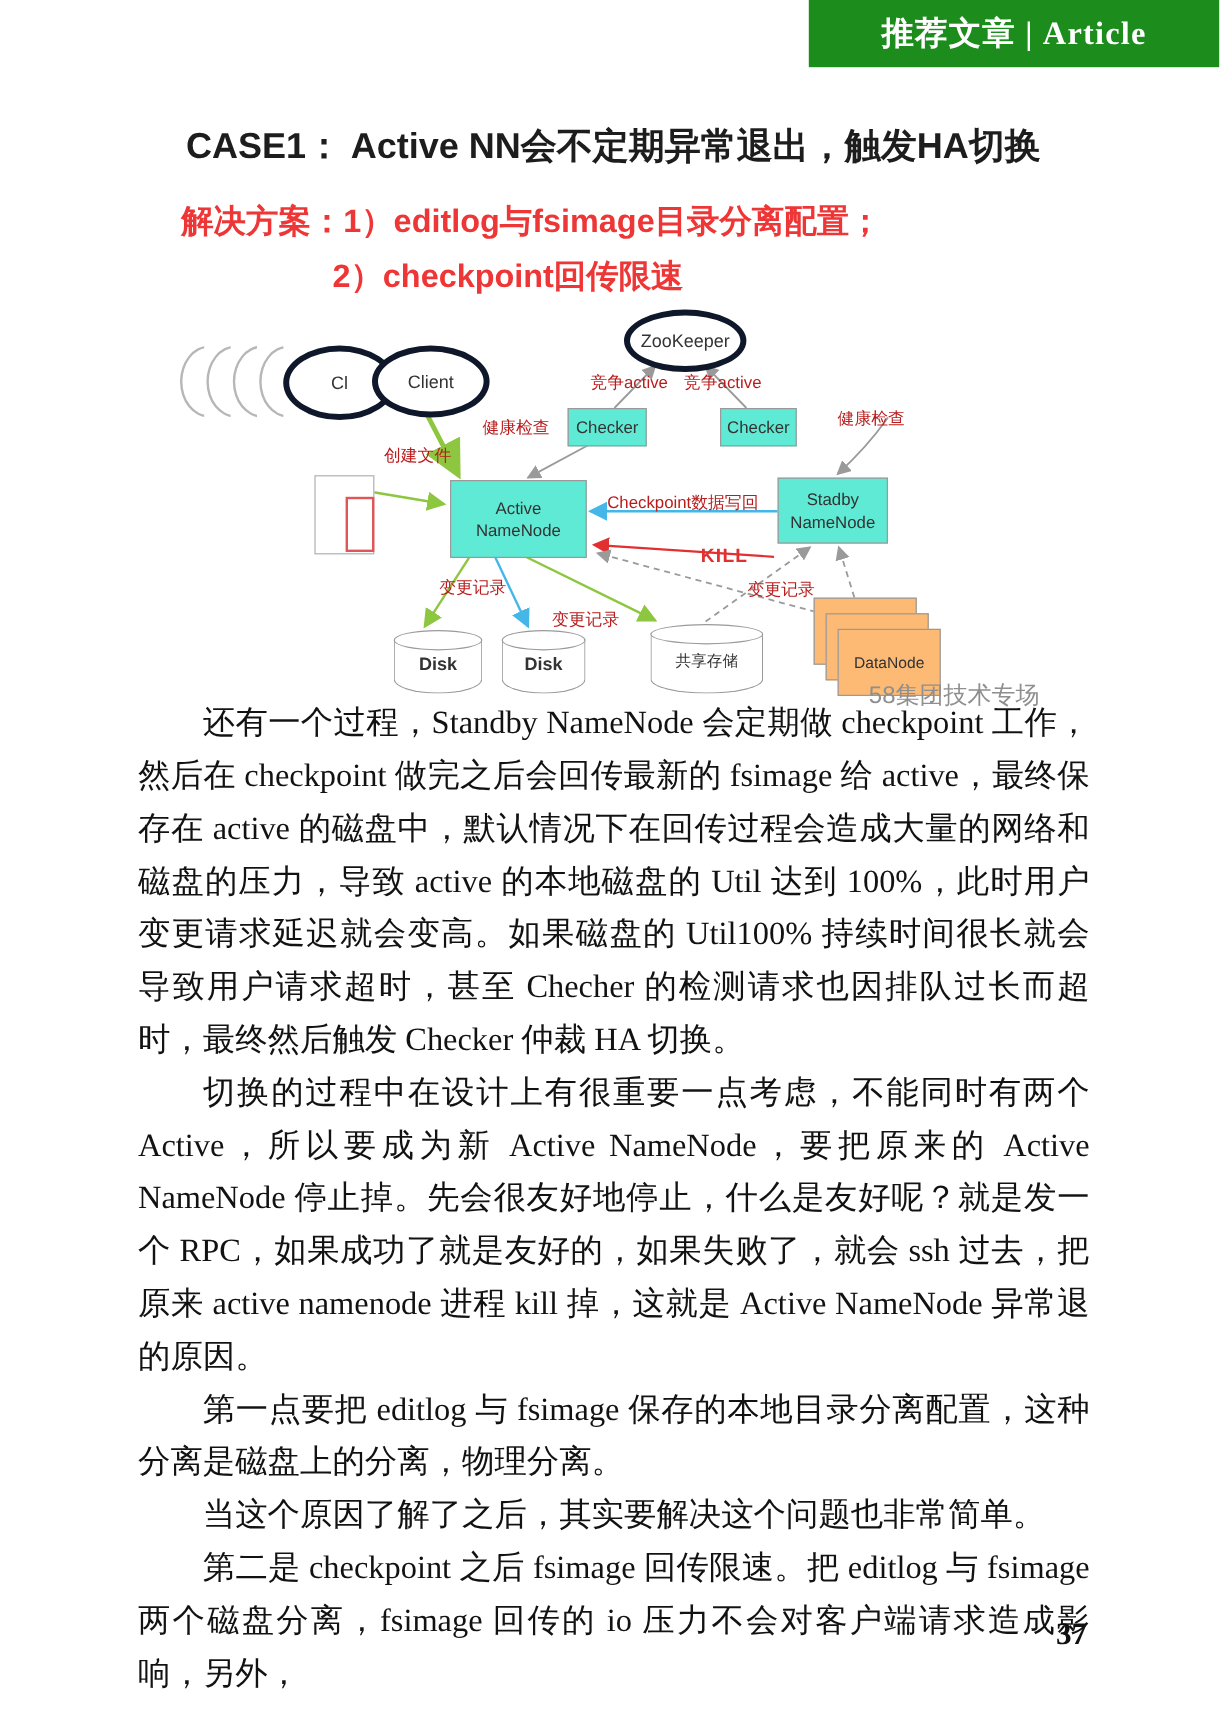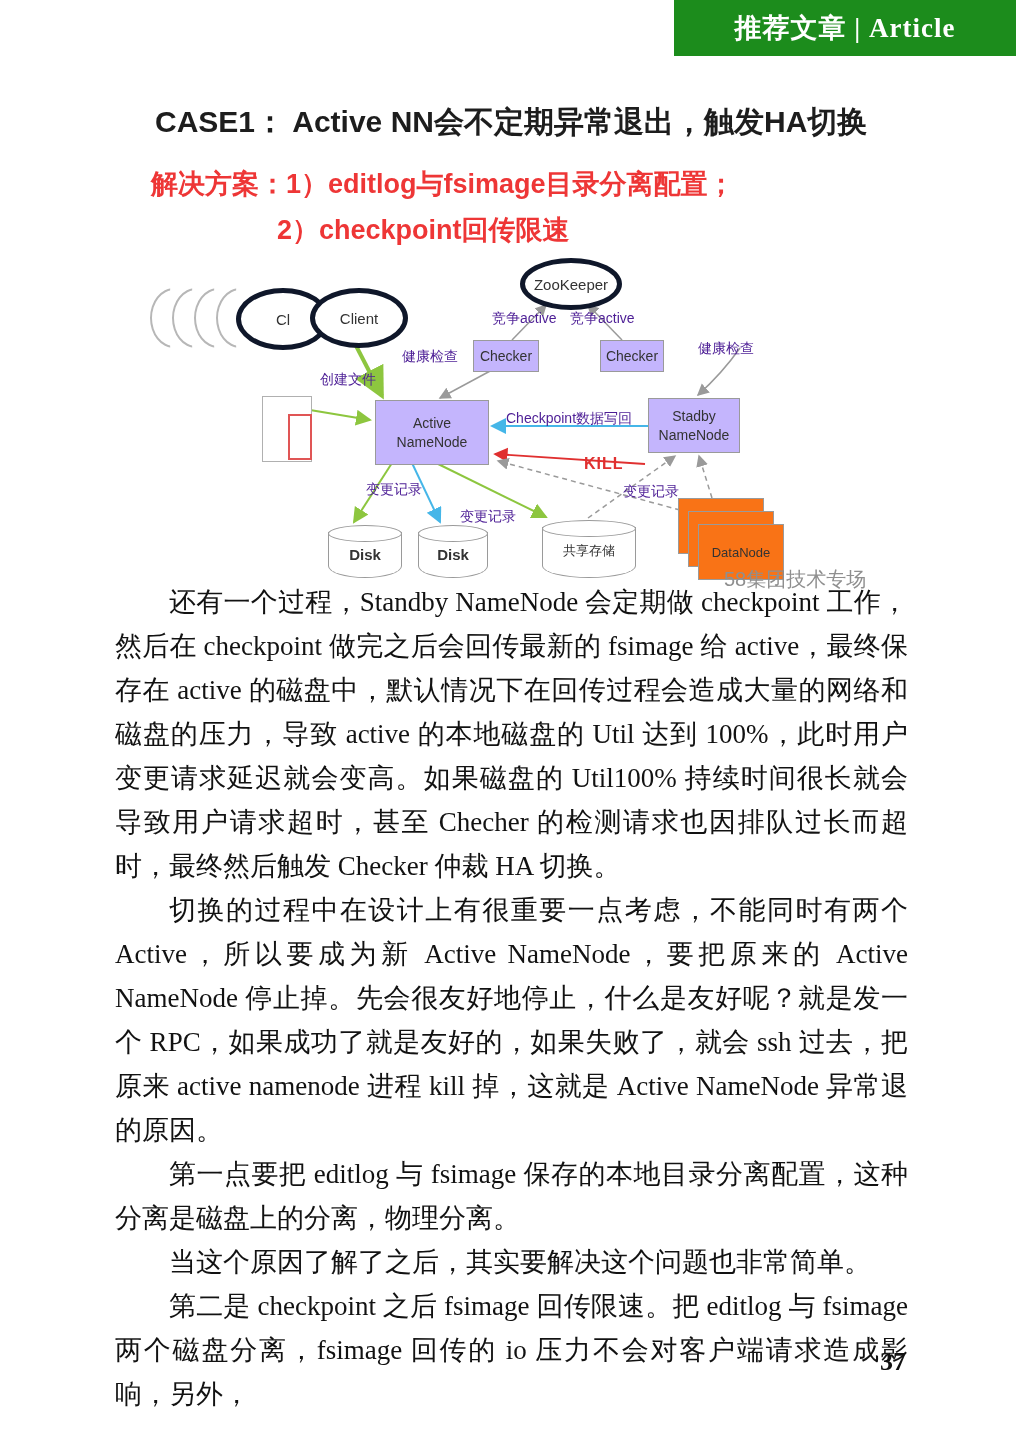--- a/index.html
+++ b/index.html
@@ -46,48 +46,48 @@
   .mk-blue { fill:var(--arrow-blue); }
   .mk-grey { fill:var(--arrow-grey); }
   .mk-red  { fill:var(--kill-red); }
 
   .ellipse {
     position:absolute; border:5px solid #0f172a; border-radius:50%;
     background:#fff; display:flex; align-items:center; justify-content:center;
     font-size:15px; color:#333; z-index:3;
   }
   .box {
-    position:absolute; border:1px solid #9a9a9a; background:#c4b5fd;
+    position:absolute; border:1px solid #9a9a9a; background:#5eead4;
     display:flex; flex-direction:column; align-items:center; justify-content:center;
     font-size:14px; color:#333; line-height:1.35; z-index:3;
   }
   .arc {
     position:absolute; width:44px; height:56px; border-radius:50%;
     border:2px solid #b7b7b7; clip-path:inset(-3px 58% -3px -3px); z-index:1;
   }
   .frag-box-grey { position:absolute; left:122px; top:148px; width:48px; height:64px;
     border:1px solid #b0b0b0; background:#fff; z-index:1; }
   .frag-box-red  { position:absolute; left:148px; top:166px; width:20px; height:42px;
     border:2px solid #e05555; background:#fff; z-index:2; }
 
-  .dlabel { position:absolute; font-size:14px; color:#4c1d95; white-space:nowrap; z-index:4; }
+  .dlabel { position:absolute; font-size:14px; color:#b91c1c; white-space:nowrap; z-index:4; }
   .kill   { color:var(--kill-red); font-weight:bold; font-size:16px; letter-spacing:1px; }
 
   .cyl { position:absolute; z-index:3;margin-left:10px; }
   .cyl .cyl-top  { position:absolute; top:0; left:0; right:0; height:15px;
     border:1px solid #9a9a9a; border-radius:50%; background:#fff; z-index:2; }
   .cyl .cyl-body { position:absolute; top:7px; left:0; right:0; bottom:0;
     border:1px solid #9a9a9a; border-top:none; background:#fff;
     border-radius:0 0 50% 50% / 0 0 12px 12px; z-index:1; }
   .cyl .cyl-label { position:absolute; left:0; right:0; top:50%; transform:translateY(-38%);
     text-align:center; z-index:3; }
   .cyl-label.bold { font-weight:bold; font-size:15px; }
 
   .dn-stack { position:absolute; left:538px; top:250px; width:106px; height:82px; z-index:3; }
-  .dn-box { position:absolute; width:84px; height:54px; border:1px solid #9a9a9a; background:#f97316;
+  .dn-box { position:absolute; width:84px; height:54px; border:1px solid #9a9a9a; background:#fdba74;
     display:flex; align-items:center; justify-content:center; font-size:13px; }
   .dn1 { left:0;  top:0; }
   .dn2 { left:10px; top:13px; }
   .dn3 { left:20px; top:26px; }
 
   .watermark { position:absolute; left:584px; top:318px; font-size:20px;
     color:#8f8f8f; z-index:5; white-space:nowrap; }
 
   
   .content {

